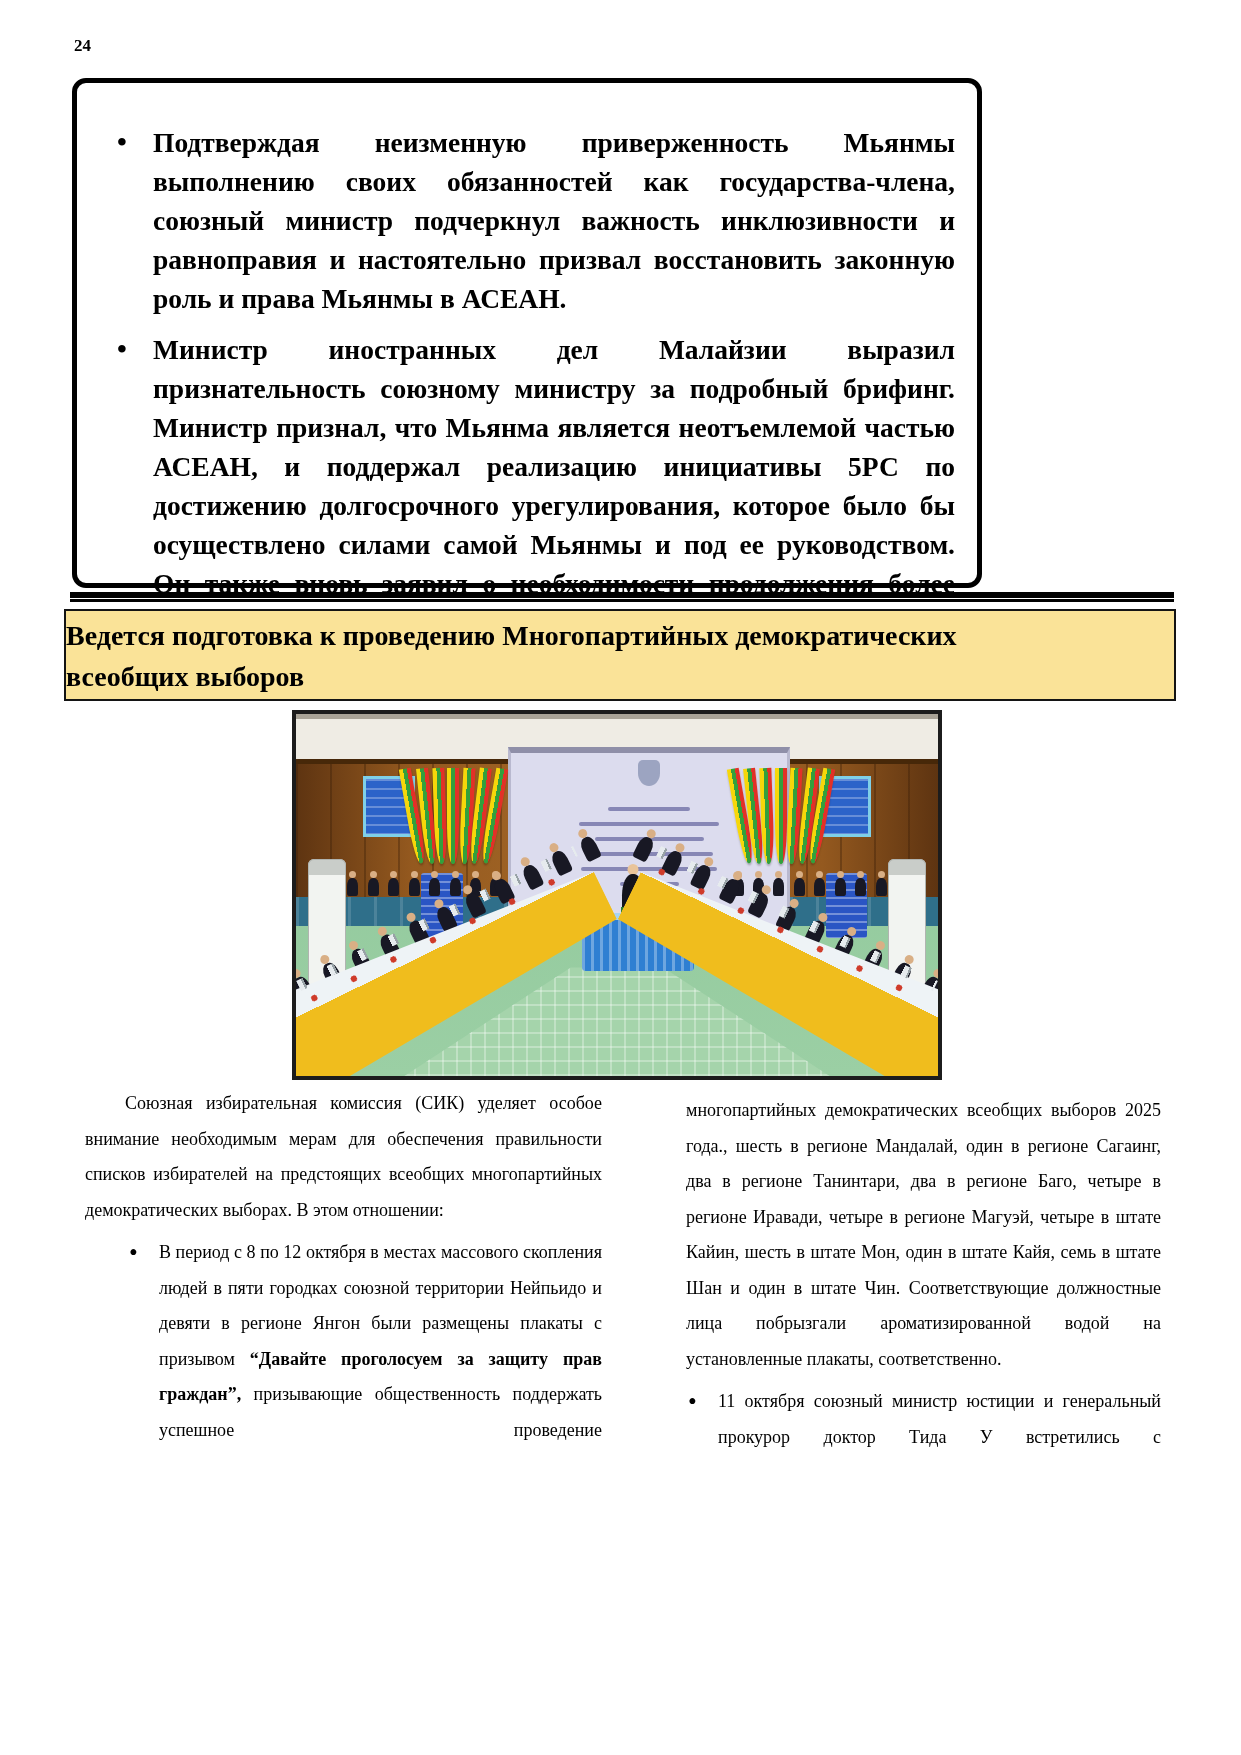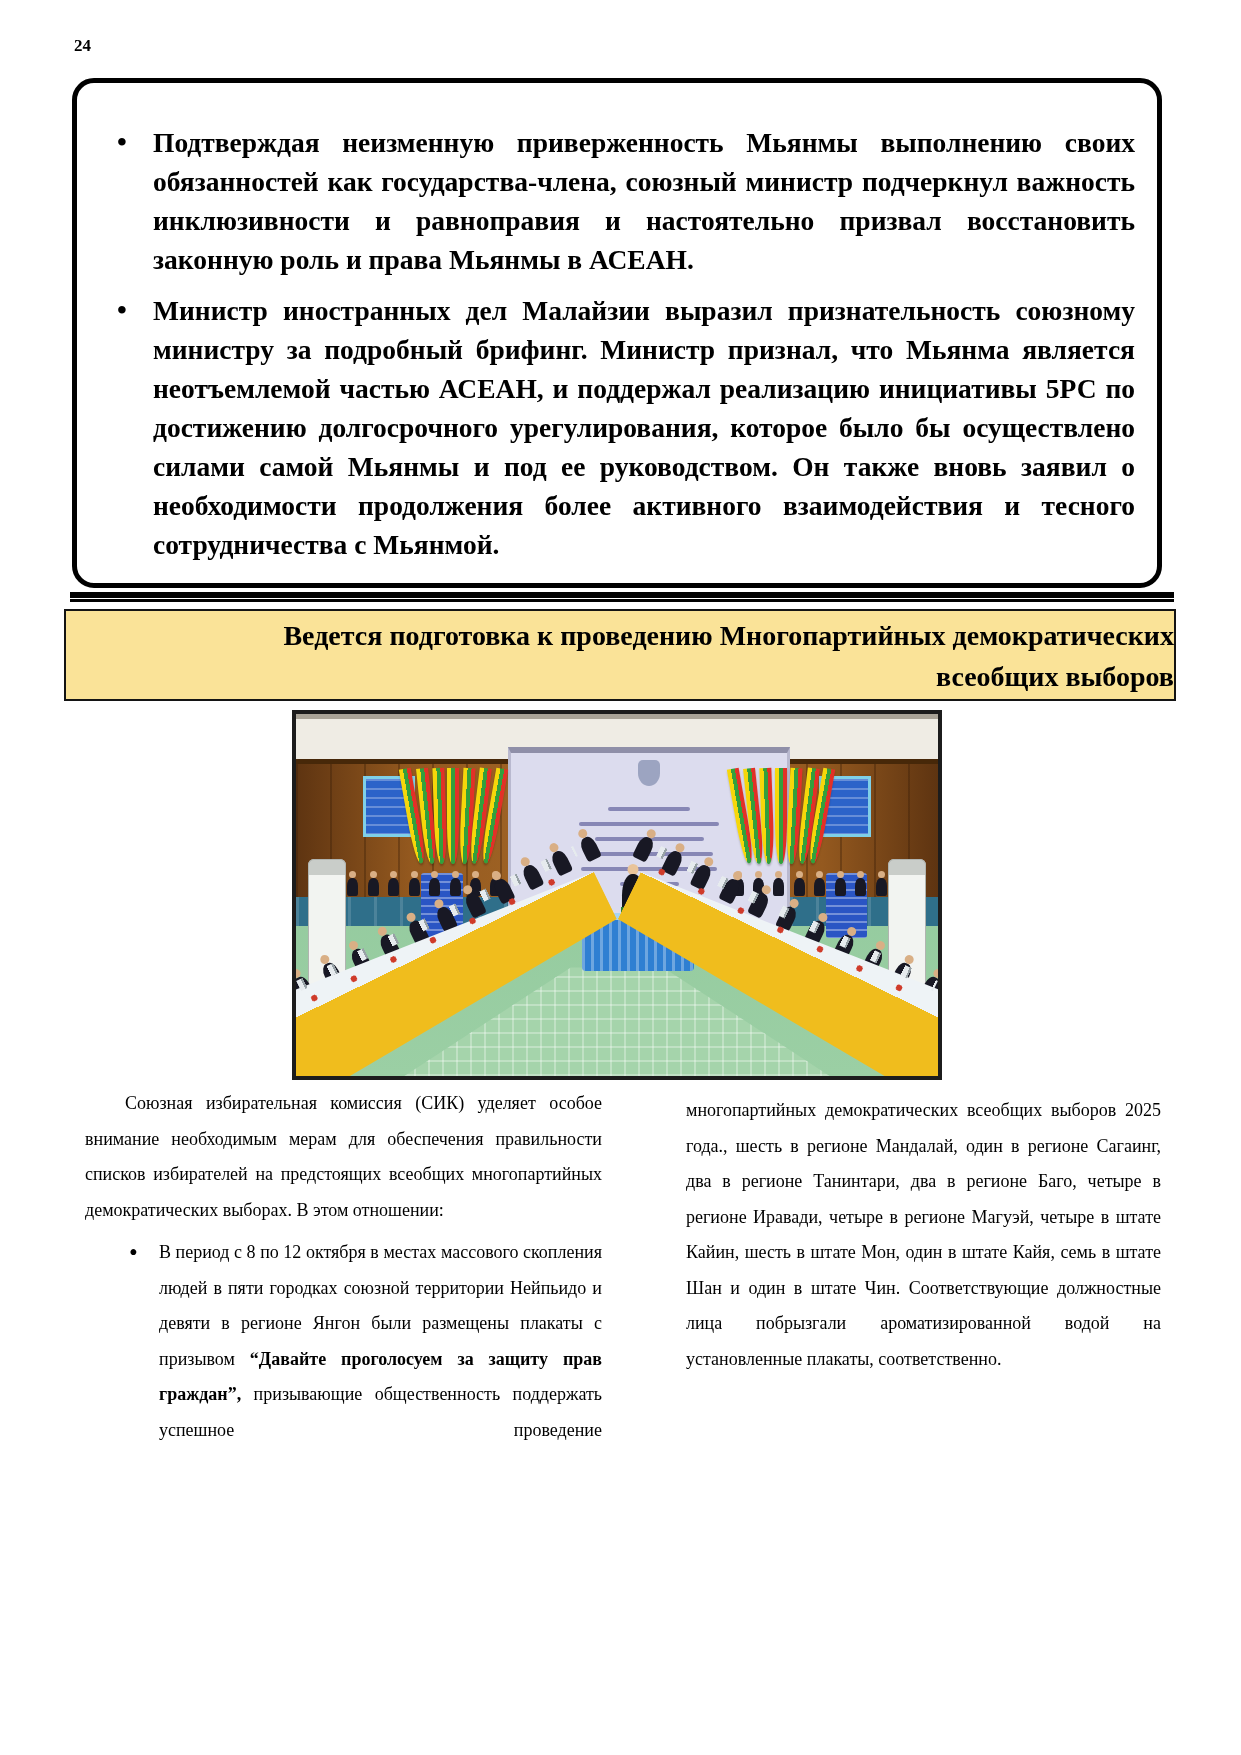--- a/index.html
+++ b/index.html
@@ -2,36 +2,36 @@
 <html><head>
 <meta charset="utf-8">
 <style>
   html,body{margin:0;padding:0;background:#fff;}
   .page{position:relative;width:1241px;height:1755px;background:#fff;
         font-family:"Liberation Serif",serif;color:#000;overflow:hidden;}
 
   .pagenum{position:absolute;left:74px;top:36px;font-size:17px;font-weight:bold;}
 
   
-  .sumbox{position:absolute;left:72px;top:78px;width:1090px;height:510px;
-          border:5px solid #000;border-radius:22px;box-sizing:border-box;
+  .sumbox{position:absolute;left:72px;top:78px;width:910px;height:510px;
+          border:5px solid #000;border-radius:14px;box-sizing:border-box;
           padding:40px 22px 12px 36px;}
   .sumbox ul{margin:0;padding:0 0 0 40px;list-style:none;}
   .sumbox li{position:relative;font-weight:bold;font-size:27.5px;line-height:39px;
              text-align:justify;margin-bottom:12px;}
   .sumbox li::before{content:"\2022";position:absolute;left:-36px;top:-1px;font-size:28px;}
 
   
   .rule{position:absolute;left:70px;top:592px;width:1104px;height:10px;
         background:linear-gradient(180deg,#000 0 55%,#fff 55% 72%,#000 72% 100%);}
 
   
   .heading{position:absolute;left:64px;top:609px;width:1112px;height:92px;
            background:#FAE398;border:2px solid #141414;box-sizing:border-box;
-           text-align:right;font-weight:bold;font-size:28px;line-height:41px;padding-top:4px;}
+           text-align:left;font-weight:bold;font-size:28px;line-height:41px;padding-top:4px;}
   .heading span{display:block;}
 
   
   .photo{position:absolute;left:292px;top:710px;width:650px;height:370px;
          border:4px solid #1c1c1c;box-sizing:border-box;overflow:hidden;
          background:linear-gradient(180deg,#8fc79a 0%,#9bcfa4 100%);}
   .photo *{position:absolute;}
   .ceiling{left:0;top:0;width:100%;height:12.5%;
            background:linear-gradient(180deg,#a9a397 0 12%,#efece4 12% 100%);z-index:1;}
   .wood{left:0;top:12.5%;width:100%;height:45.5%;
@@ -237,16 +237,17 @@
   <div class="col col-l">
     <p>Союзная избирательная комиссия (СИК) уделяет особое внимание необходимым мерам для обеспечения правильности списков избирателей на предстоящих всеобщих многопартийных демократических выборах. В этом отношении:</p>
     <ul>
       <li class="marked justlast"><span>В период с 8 по 12 октября в местах массового скопления людей в пяти городках союзной территории Нейпьидо и девяти в регионе Янгон были размещены плакаты с призывом </span><b>“Давайте проголосуем за защиту прав граждан”,</b><span> призывающие общественность поддержать успешное проведение</span></li>
     </ul>
   </div>
 
   <div class="col col-r">
     <ul>
       <li>многопартийных демократических всеобщих выборов 2025 года., шесть в регионе Мандалай, один в регионе Сагаинг, два в регионе Танинтари, два в регионе Баго, четыре в регионе Иравади, четыре в регионе Магуэй, четыре в штате Кайин, шесть в штате Мон, один в штате Кайя, семь в штате Шан и один в штате Чин. Соответствующие должностные лица побрызгали ароматизированной водой на установленные плакаты, соответственно.</li>
+      <li class="marked justlast">11 октября союзный министр юстиции и генеральный прокурор доктор Тида У встретились с</li>
     </ul>
   </div>
 
 </div>
 
 </body></html>

